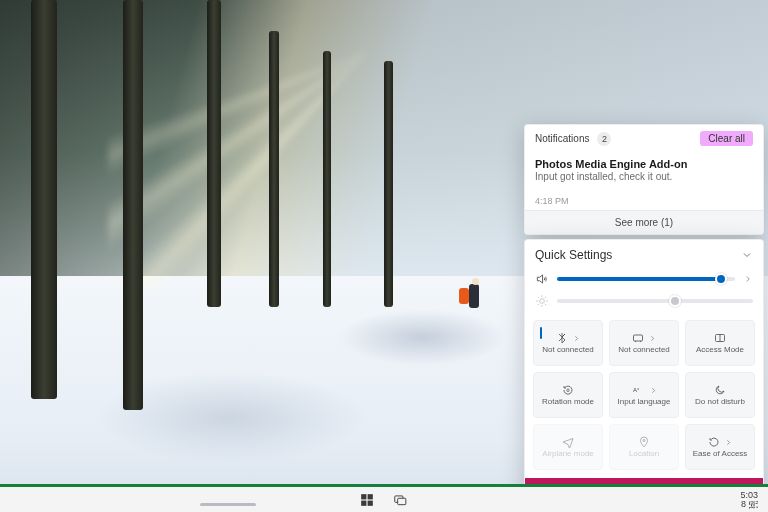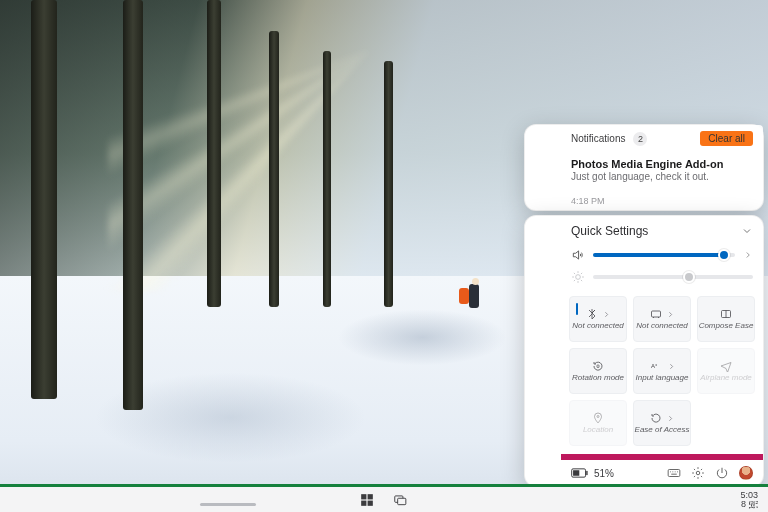--- a/index.html
+++ b/index.html
@@ -36,24 +36,24 @@
 
   .taskbar { position:absolute; left:0; right:0; bottom:0; height:28px; background:#f4f4f5; border-top:3px solid #15803d; display:flex; align-items:center; }
   .taskbar .center-icons{ position:absolute; left:50%; transform:translateX(-50%); display:flex; gap:18px; align-items:center; color:#3b3b3e; }
   .taskbar .right-area{ margin-left:auto; padding-right:10px; display:flex; align-items:center; gap:14px; color:#3b3b3e; font-size:9px; }
   .taskbar .time-block{ text-align:right; line-height:1; }
   .taskbar .time-block div { font-size:9px; }
   .taskbar .inklet{ font-size:10px; }
   .taskbar .center-handle{ position:absolute; left:26%; bottom:6px; width:56px; height:3px; border-radius:2px; background:#b9bbc0; }
 
   .action-center{ position:absolute; right:4px; top:124px; width:240px; border-radius:5px; display:flex; flex-direction:column; gap:4px; }
-  .panel{ background:#ffffff; border:1px solid rgba(0,0,0,0.07); border-radius:12px; box-shadow:0 6px 24px rgba(0,0,0,0.20);padding-left:36px; }
+  .panel{ background:#ffffff; border:1px solid rgba(0,0,0,0.07); border-radius:4px; box-shadow:0 6px 24px rgba(0,0,0,0.20); }
   .notif-head{ display:flex; align-items:center; padding:6px 10px; font-size:10px; color:#3d3d3f; background:rgba(255,255,255,0.92); border-radius:4px 4px 0 0; }
   .notif-head .count{ margin-left:8px; width:14px; height:14px; border-radius:50%; background:#ececee; display:flex; align-items:center; justify-content:center; font-size:9px; color:#444; }
-  .notif-head .clear{ margin-left:auto; font-size:10px; background:#f97316; border-radius:3px; padding:2px 8px; color:#333; }
+  .notif-head .clear{ margin-left:auto; font-size:10px; background:#f0abfc; border-radius:3px; padding:2px 8px; color:#333; }
   .notif-body{ padding:6px 10px 4px 10px; }
   .notif-title{ font-size:11px; font-weight:600; color:#1b1b1c; }
   .notif-text{ font-size:10px; color:#6c6c70; margin-top:1px; }
   .notif-time{ font-size:9px; color:#9a9a9e; margin-top:14px; }
   .see-more{ text-align:center; font-size:10px; color:#4a4a4e; padding:6px 0; background:#f4f5f7; border-radius:0 0 4px 4px; border-top:1px solid #e8e9ec; }
 
   .qs-head{ display:flex; align-items:center; padding:8px 10px; font-size:12px; color:#2e2e31; }
   .qs-head .chev{ margin-left:auto; color:#777; }
   .sliders{ padding:2px 10px 6px 10px; display:flex; flex-direction:column; gap:8px; }
   .slider-row{ display:flex; align-items:center; gap:8px; }
@@ -61,21 +61,21 @@
   .slider-row .arrow{ color:#888; font-size:10px; }
   .track{ position:relative; flex:1; height:4px; border-radius:2px; background:#e6e7ea; }
   .track .fill{ position:absolute; left:0; top:0; bottom:0; border-radius:2px; background:#0067c0; }
   .track .thumb{ position:absolute; top:50%; transform:translate(-50%,-50%); width:12px; height:12px; border-radius:50%; background:#0067c0; border:2px solid #fff; box-shadow:0 0 0 1px rgba(0,0,0,0.08); }
   .track.muted .thumb{ background:#c8c9cc; }
 
   .tiles{ display:grid; grid-template-columns:repeat(3,1fr); gap:6px; padding:6px 8px 8px 8px; }
   .tile{ height:46px; border-radius:4px; background:#f5f6f8; border:1px solid #eceef1; display:flex; flex-direction:column; align-items:center; justify-content:center; gap:2px; position:relative; }
   .tile .tile-ic{ font-size:12px; color:#4a4a4e; display:flex; gap:4px; align-items:center; }
   .tile .tile-ic .sub-chev{ font-size:9px; color:#7c7c80; }
-  .tile .tile-lb{ font-size:8px; color:#5c5c60; text-align:center; line-height:1;font-style:italic; }
+  .tile .tile-lb{ font-size:8px; color:#5c5c60; text-align:center; line-height:1; }
   .tile.accent-bar::before{ content:""; position:absolute; left:6px; top:6px; width:2px; height:12px; border-radius:1px; background:#0067c0; }
   .tile.disabled{ opacity:0.55; }
   .tile.disabled .tile-lb{ color:#a7a7ab; }
 
   .qs-foot{ display:flex; align-items:center; padding:6px 10px; border-top:6px solid #be185d; }
   .qs-foot .batt{ display:flex; align-items:center; gap:5px; font-size:10px; color:#3a3a3d; }
   .qs-foot .right{ margin-left:auto; display:flex; align-items:center; gap:10px; color:#555; }
   .qs-foot .avatar{ width:14px; height:14px; border-radius:50%; background:radial-gradient(circle at 50% 30%, #e9b28a 40%, #c2492e 42%); border:1px solid rgba(0,0,0,0.1); }
 
   svg { display:block; }
@@ -102,23 +102,24 @@
 <div class="action-center">
 
   <div class="panel">
     <div class="notif-head">
       <span>Notifications</span>
       <span class="count">2</span>
       <span class="clear">Clear all</span>
     </div>
     <div class="notif-body">
       <div class="notif-title">Photos Media Engine Add-on</div>
-      <div class="notif-text">Just got language, check it out.</div>
+      <div class="notif-text">Input got installed, check it out.</div>
       <div class="notif-time">4:18 PM</div>
     </div>
+    <div class="see-more">See more (1)</div>
   </div>
 
   <div class="panel">
     <div class="qs-head">
       <span>Quick Settings</span>
       <span class="chev">
         <svg width="12" height="12" viewBox="0 0 24 24">
             <path d="M6 9l6 6 6-6" fill="none" stroke="currentColor" stroke-width="2"></path>
           </svg>
       </span>
@@ -188,21 +189,21 @@
       </div>
       <div class="tile">
         <div class="tile-ic">
           <span>
               <svg width="12" height="12" viewBox="0 0 24 24">
                 <rect x="3" y="5" width="18" height="14" rx="2" fill="none" stroke="currentColor" stroke-width="1.6"></rect>
                 <path d="M12 5v14" stroke="currentColor" stroke-width="1.6"></path>
               </svg>
             </span>
         </div>
-        <div class="tile-lb">Compose Ease</div>
+        <div class="tile-lb">Access Mode</div>
       </div>
 
       <div class="tile">
         <div class="tile-ic">
           <span>
               <svg width="12" height="12" viewBox="0 0 24 24">
                 <path d="M4 12a8 8 0 1 0 2-5M4 4v4h4" fill="none" stroke="currentColor" stroke-width="1.6"></path>
                 <rect x="10" y="10" width="4" height="5" rx="1" fill="none" stroke="currentColor" stroke-width="1.4"></rect>
               </svg>
             </span>
@@ -216,20 +217,30 @@
                 <text x="2" y="15" font-size="12" font-family="Segoe UI" fill="currentColor">A°</text>
               </svg>
             </span>
           <span class="sub-chev">
               <svg width="9" height="9" viewBox="0 0 24 24">
                 <path d="M9 6l6 6-6 6" fill="none" stroke="currentColor" stroke-width="2"></path>
               </svg>
             </span>
         </div>
         <div class="tile-lb">Input language</div>
+      </div>
+      <div class="tile">
+        <div class="tile-ic">
+          <span>
+              <svg width="12" height="12" viewBox="0 0 24 24">
+                <path d="M20 14A8 8 0 1 1 10 4a6 6 0 0 0 10 10z" fill="none" stroke="currentColor" stroke-width="1.6"></path>
+              </svg>
+            </span>
+        </div>
+        <div class="tile-lb">Do not disturb</div>
       </div>
 
       <div class="tile disabled">
         <div class="tile-ic">
           <span>
               <svg width="12" height="12" viewBox="0 0 24 24">
                 <path d="M2 12l20-7-7 20-3-8-10-5z" fill="none" stroke="currentColor" stroke-width="1.5"></path>
               </svg>
             </span>
         </div>

